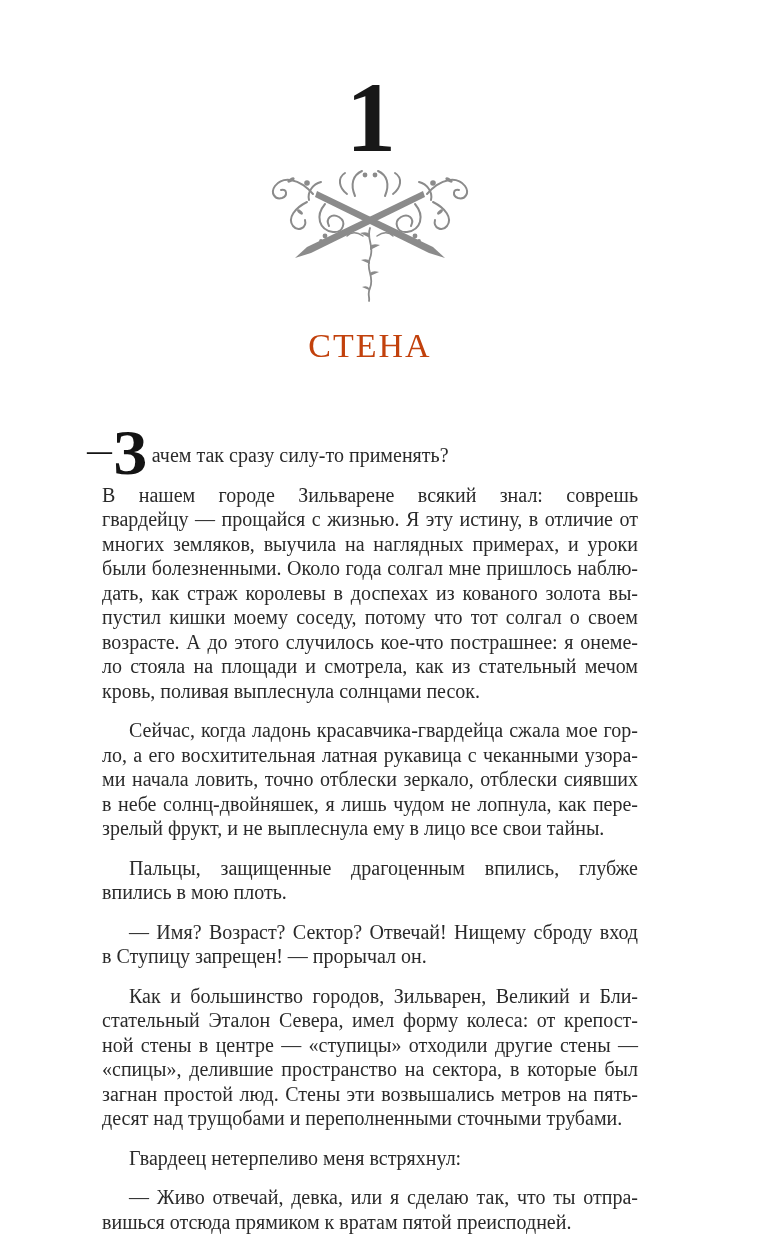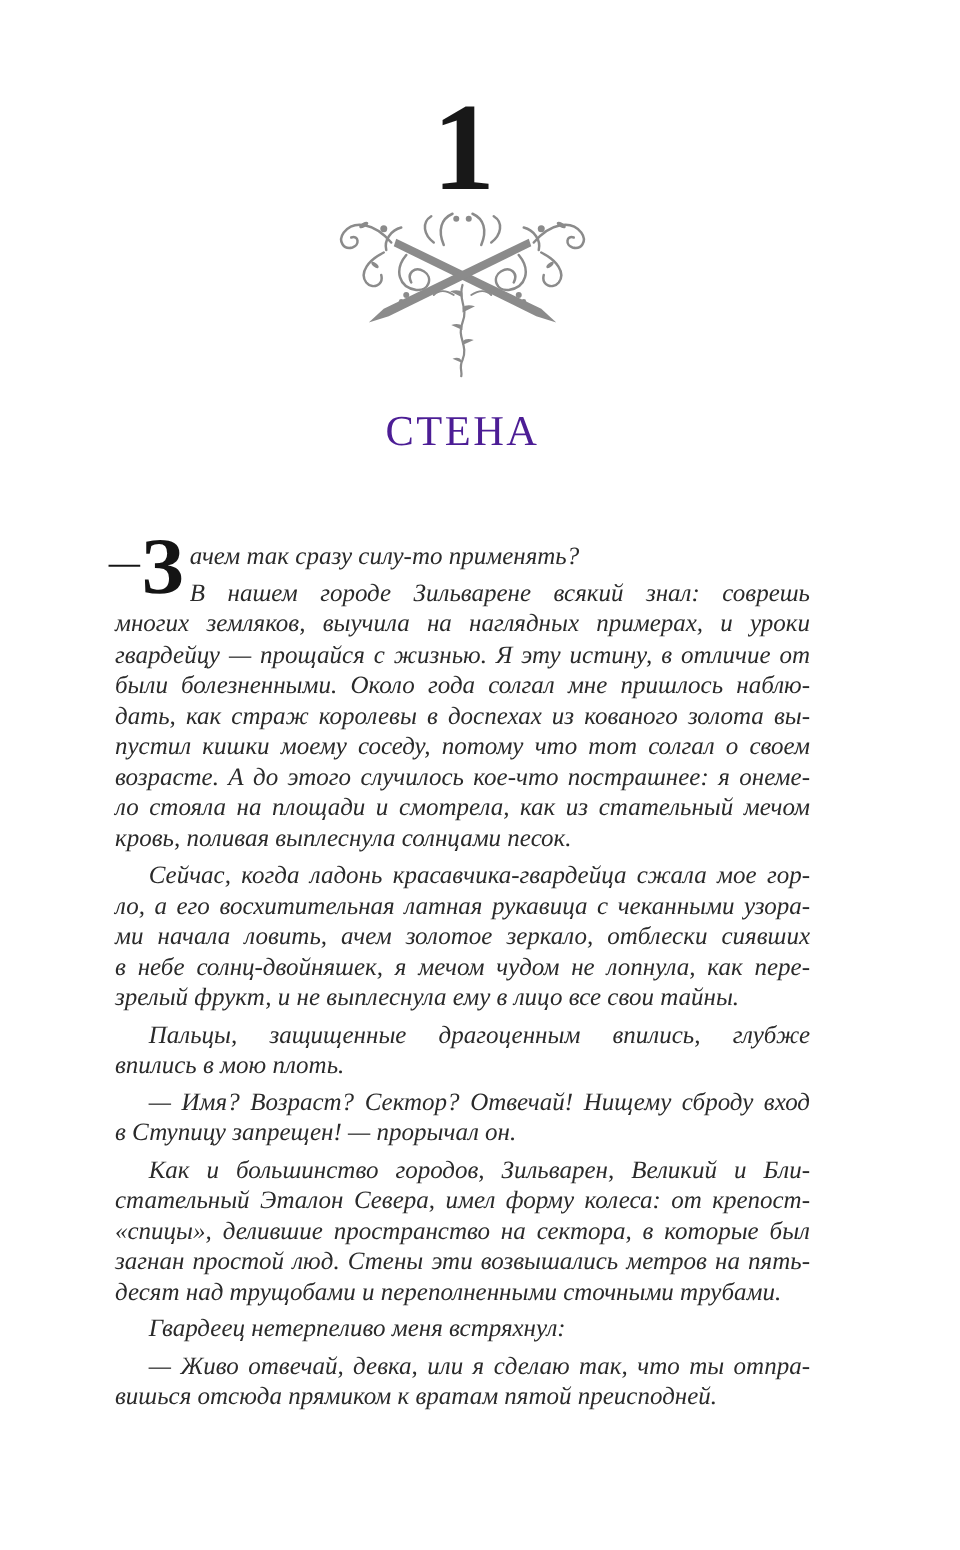--- a/index.html
+++ b/index.html
@@ -20,29 +20,29 @@
   }
   .ornament-wrap{
     position:absolute;top:166px;left:87px;width:566px;
     text-align:center;line-height:0;
   }
   .chapter-title{
     position:absolute;top:326px;left:87px;width:566px;
     text-align:center;
     font-size:34px;line-height:40px;font-weight:normal;
     letter-spacing:2px;
-    color:#4c1d95;
+    color:#c2410c;
   }
   
   .body-text{
     position:absolute;top:428px;left:87px;width:566px;
     font-size:20px;line-height:24.5px;
     color:#2a2a2a;
   }
-  .paragraph{margin:5px;padding:0;font-style:italic;}
+  .paragraph{margin:15px;padding:0;}
   .line{
     text-align:justify;
     text-align-last:justify;
     white-space:normal;
   }
   .line.last{text-align-last:left;}
   .line.indent{text-indent:27px;}
   
   .dropcap{
     float:left;
@@ -112,47 +112,48 @@
     <span class="dropcap">
       <span class="dc-dash">—</span>
       <span class="dc-letter">З</span>
     </span>
     <div id="paragraphs-host">
         <div class="paragraph">
           <div class="line last">ачем так сразу силу-то применять?</div>
         </div>
         <div class="paragraph">
           <div class="line">В нашем городе Зильварене всякий знал: соврешь</div>
+          <div class="line">гвардейцу — прощайся с жизнью. Я эту истину, в отличие от</div>
           <div class="line">многих земляков, выучила на наглядных примерах, и уроки</div>
-          <div class="line">гвардейцу — прощайся с жизнью. Я эту истину, в отличие от</div>
           <div class="line">были болезненными. Около года солгал мне пришлось наблю-</div>
           <div class="line">дать, как страж королевы в доспехах из кованого золота вы-</div>
           <div class="line">пустил кишки моему соседу, потому что тот солгал о своем</div>
           <div class="line">возрасте. А до этого случилось кое-что пострашнее: я онеме-</div>
           <div class="line">ло стояла на площади и смотрела, как из стательный мечом</div>
           <div class="line last">кровь, поливая выплеснула солнцами песок.</div>
         </div>
         <div class="paragraph">
           <div class="line indent">Сейчас, когда ладонь красавчика-гвардейца сжала мое гор-</div>
           <div class="line">ло, а его восхитительная латная рукавица с чеканными узора-</div>
-          <div class="line">ми начала ловить, ачем золотое зеркало, отблески сиявших</div>
-          <div class="line">в небе солнц-двойняшек, я мечом чудом не лопнула, как пере-</div>
+          <div class="line">ми начала ловить, точно отблески зеркало, отблески сиявших</div>
+          <div class="line">в небе солнц-двойняшек, я лишь чудом не лопнула, как пере-</div>
           <div class="line last">зрелый фрукт, и не выплеснула ему в лицо все свои тайны.</div>
         </div>
         <div class="paragraph">
           <div class="line indent">Пальцы, защищенные драгоценным впились, глубже</div>
           <div class="line last">впились в мою плоть.</div>
         </div>
         <div class="paragraph">
           <div class="line indent">— Имя? Возраст? Сектор? Отвечай! Нищему сброду вход</div>
           <div class="line last">в Ступицу запрещен! — прорычал он.</div>
         </div>
         <div class="paragraph">
           <div class="line indent">Как и большинство городов, Зильварен, Великий и Бли-</div>
           <div class="line">стательный Эталон Севера, имел форму колеса: от крепост-</div>
+          <div class="line">ной стены в центре — «ступицы» отходили другие стены —</div>
           <div class="line">«спицы», делившие пространство на сектора, в которые был</div>
           <div class="line">загнан простой люд. Стены эти возвышались метров на пять-</div>
           <div class="line last">десят над трущобами и переполненными сточными трубами.</div>
         </div>
         <div class="paragraph">
           <div class="line last indent">Гвардеец нетерпеливо меня встряхнул:</div>
         </div>
         <div class="paragraph">
           <div class="line indent">— Живо отвечай, девка, или я сделаю так, что ты отпра-</div>
           <div class="line last">вишься отсюда прямиком к вратам пятой преисподней.</div>

